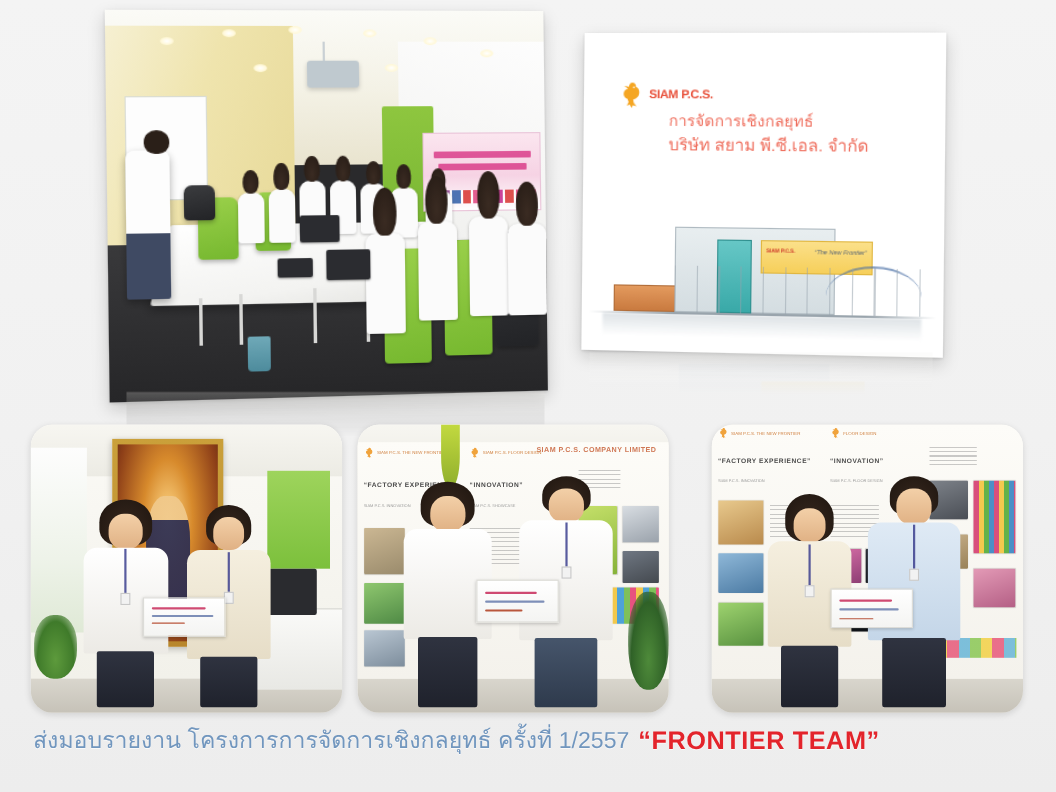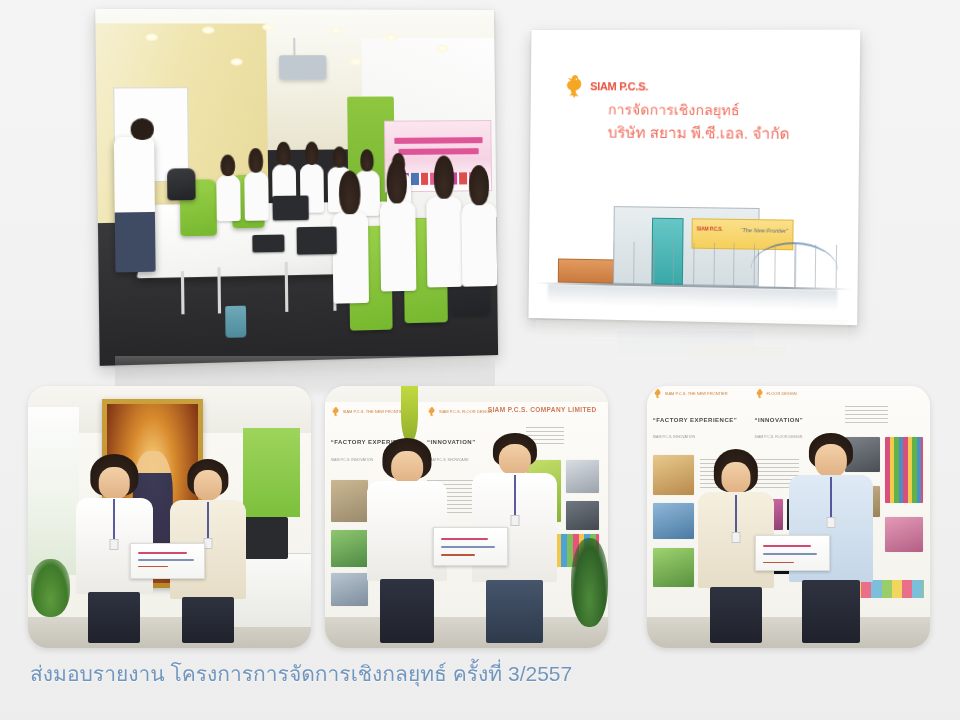--- a/index.html
+++ b/index.html
@@ -728,16 +728,17 @@
 
       <div class="bp-certificate" style="left:38%; top:57%; width:26%; height:13%;">
         <div class="bp-cert-line" style="top:26%; width:66%; background:#cf4a72;"></div>
         <div class="bp-cert-line" style="top:50%; width:74%; background:#7e8fb8;"></div>
         <div class="bp-cert-line" style="top:74%; width:42%; background:#b9563c;"></div>
       </div>
     </div>
   </div>
 
   <div id="caption-bar">
-    <span id="caption-text">ส่งมอบรายงาน  โครงการการจัดการเชิงกลยุทธ์  ครั้งที่ 3/2557</span>
+    <span id="caption-text">ส่งมอบรายงาน  โครงการการจัดการเชิงกลยุทธ์  ครั้งที่ 1/2557</span>
+    <span id="caption-team">“FRONTIER TEAM”</span>
   </div>
 
 </div>
 
 </body></html>

